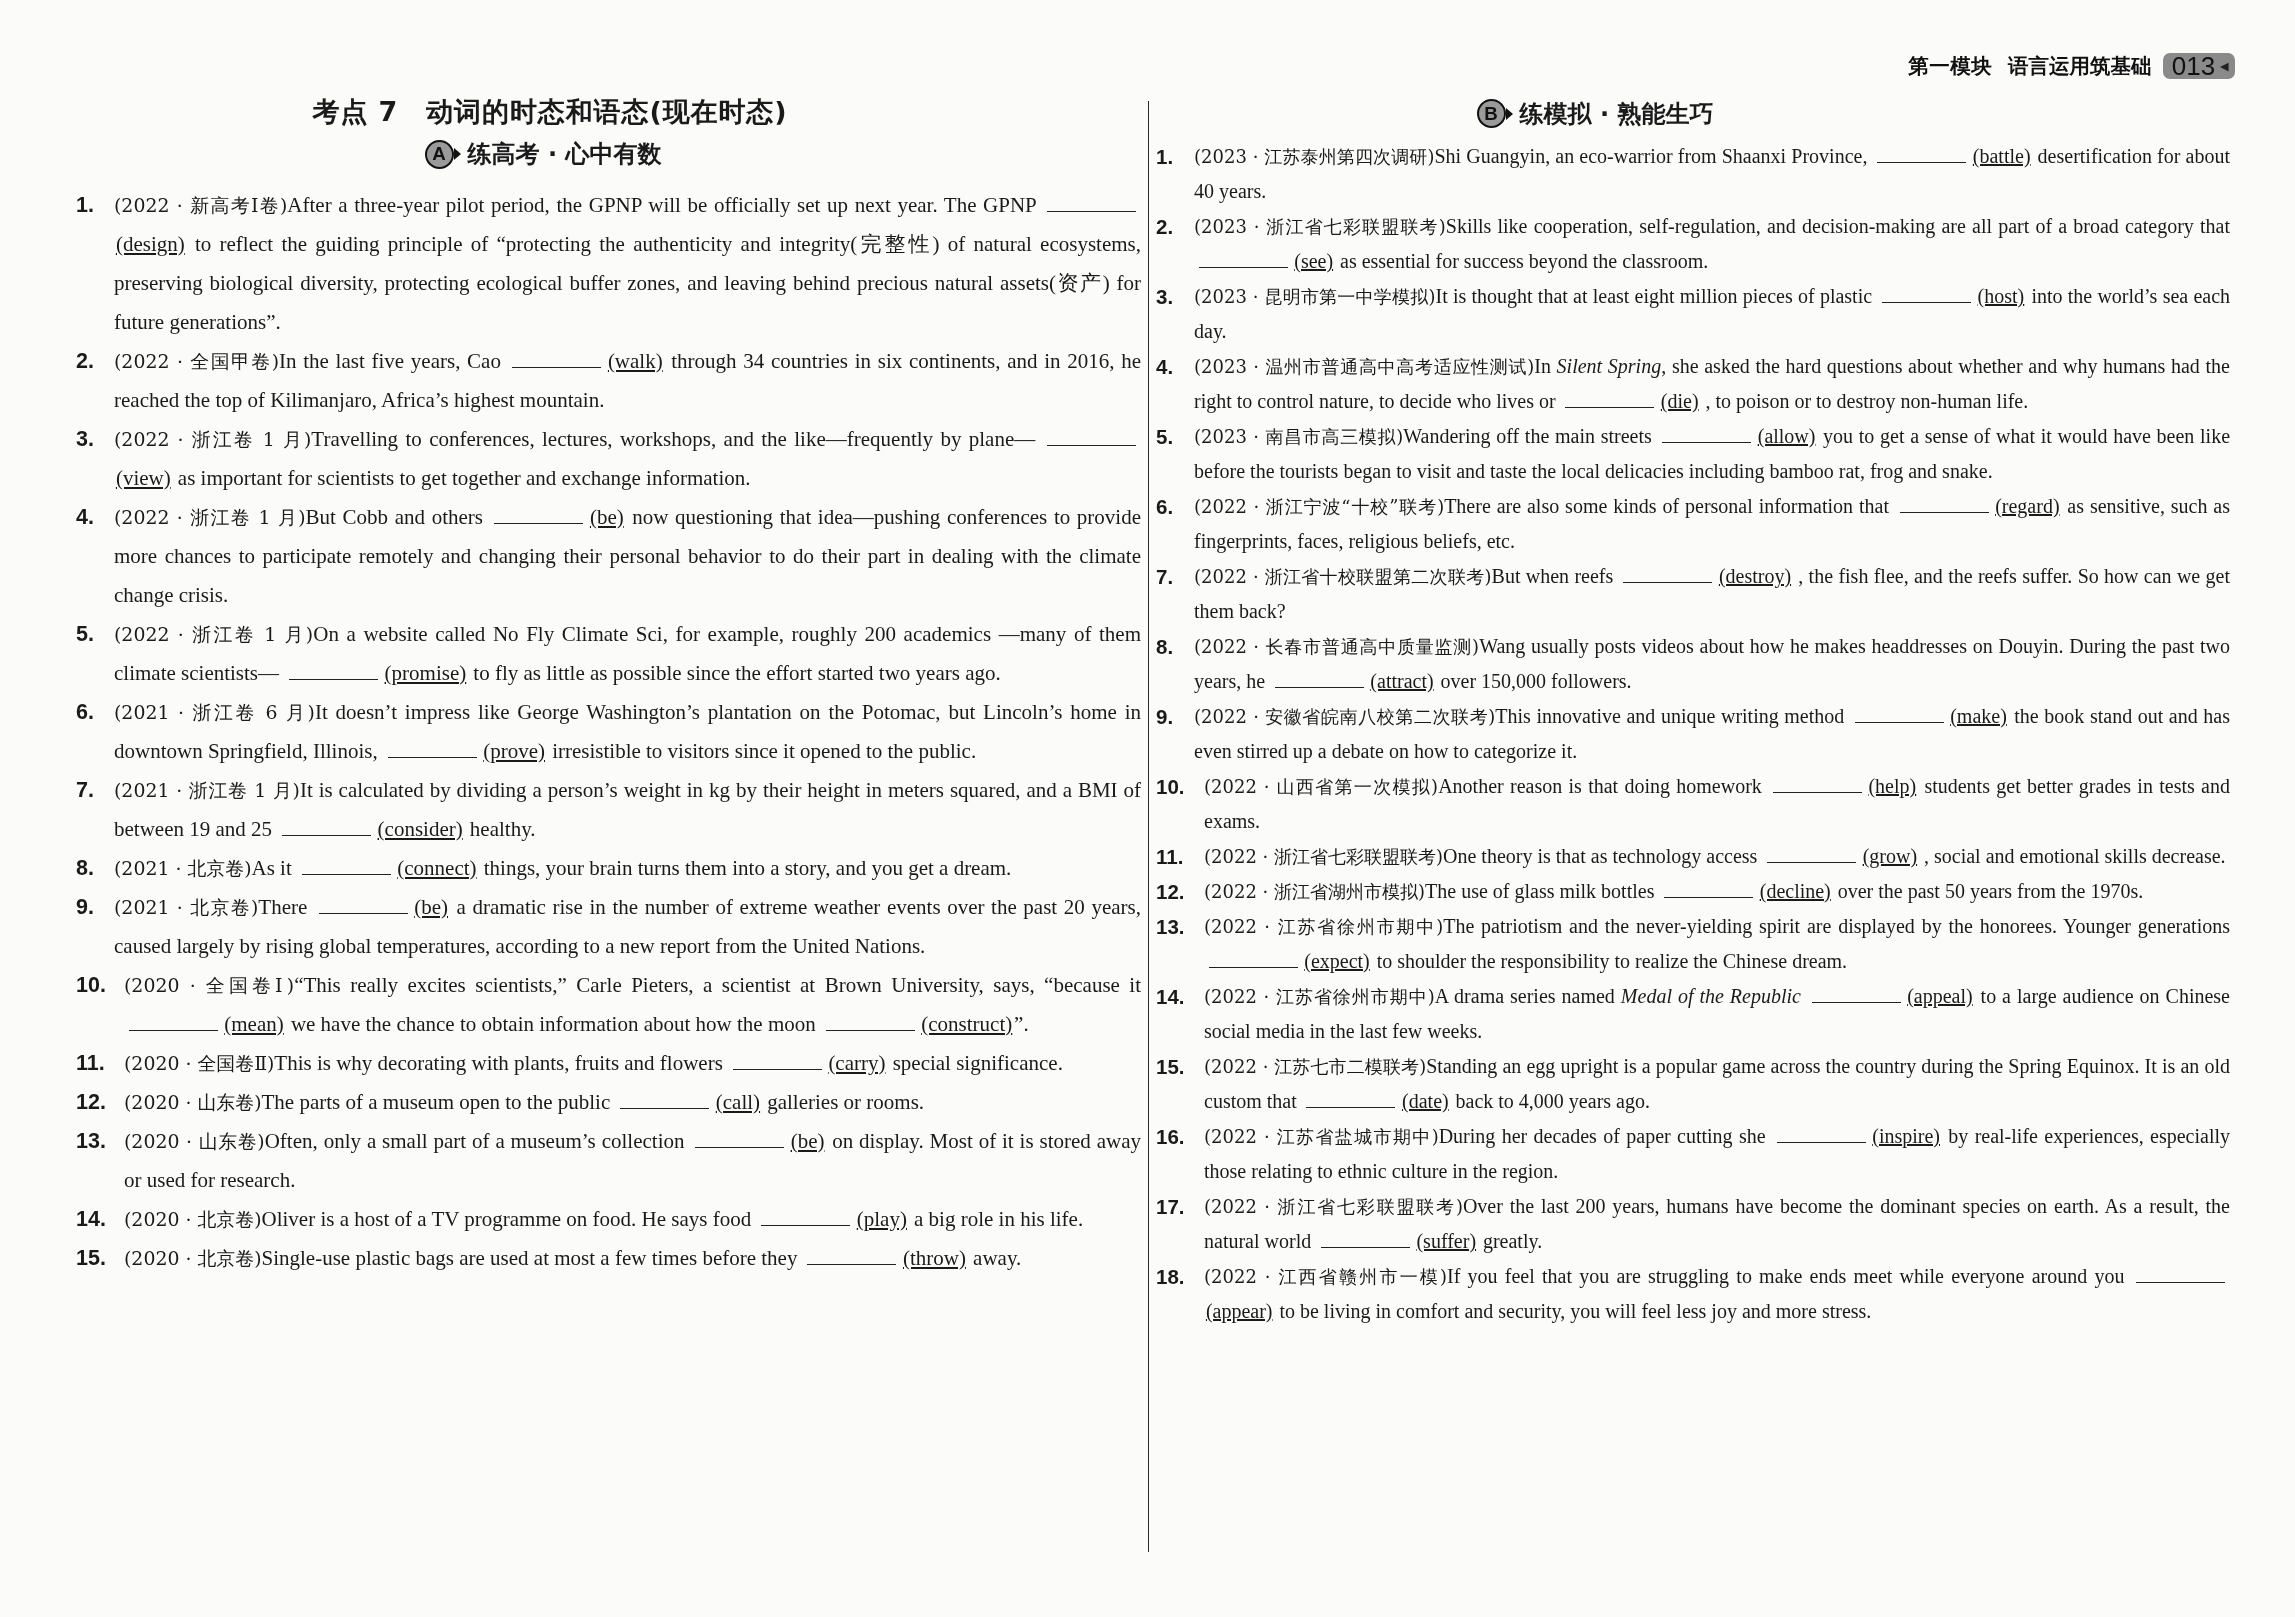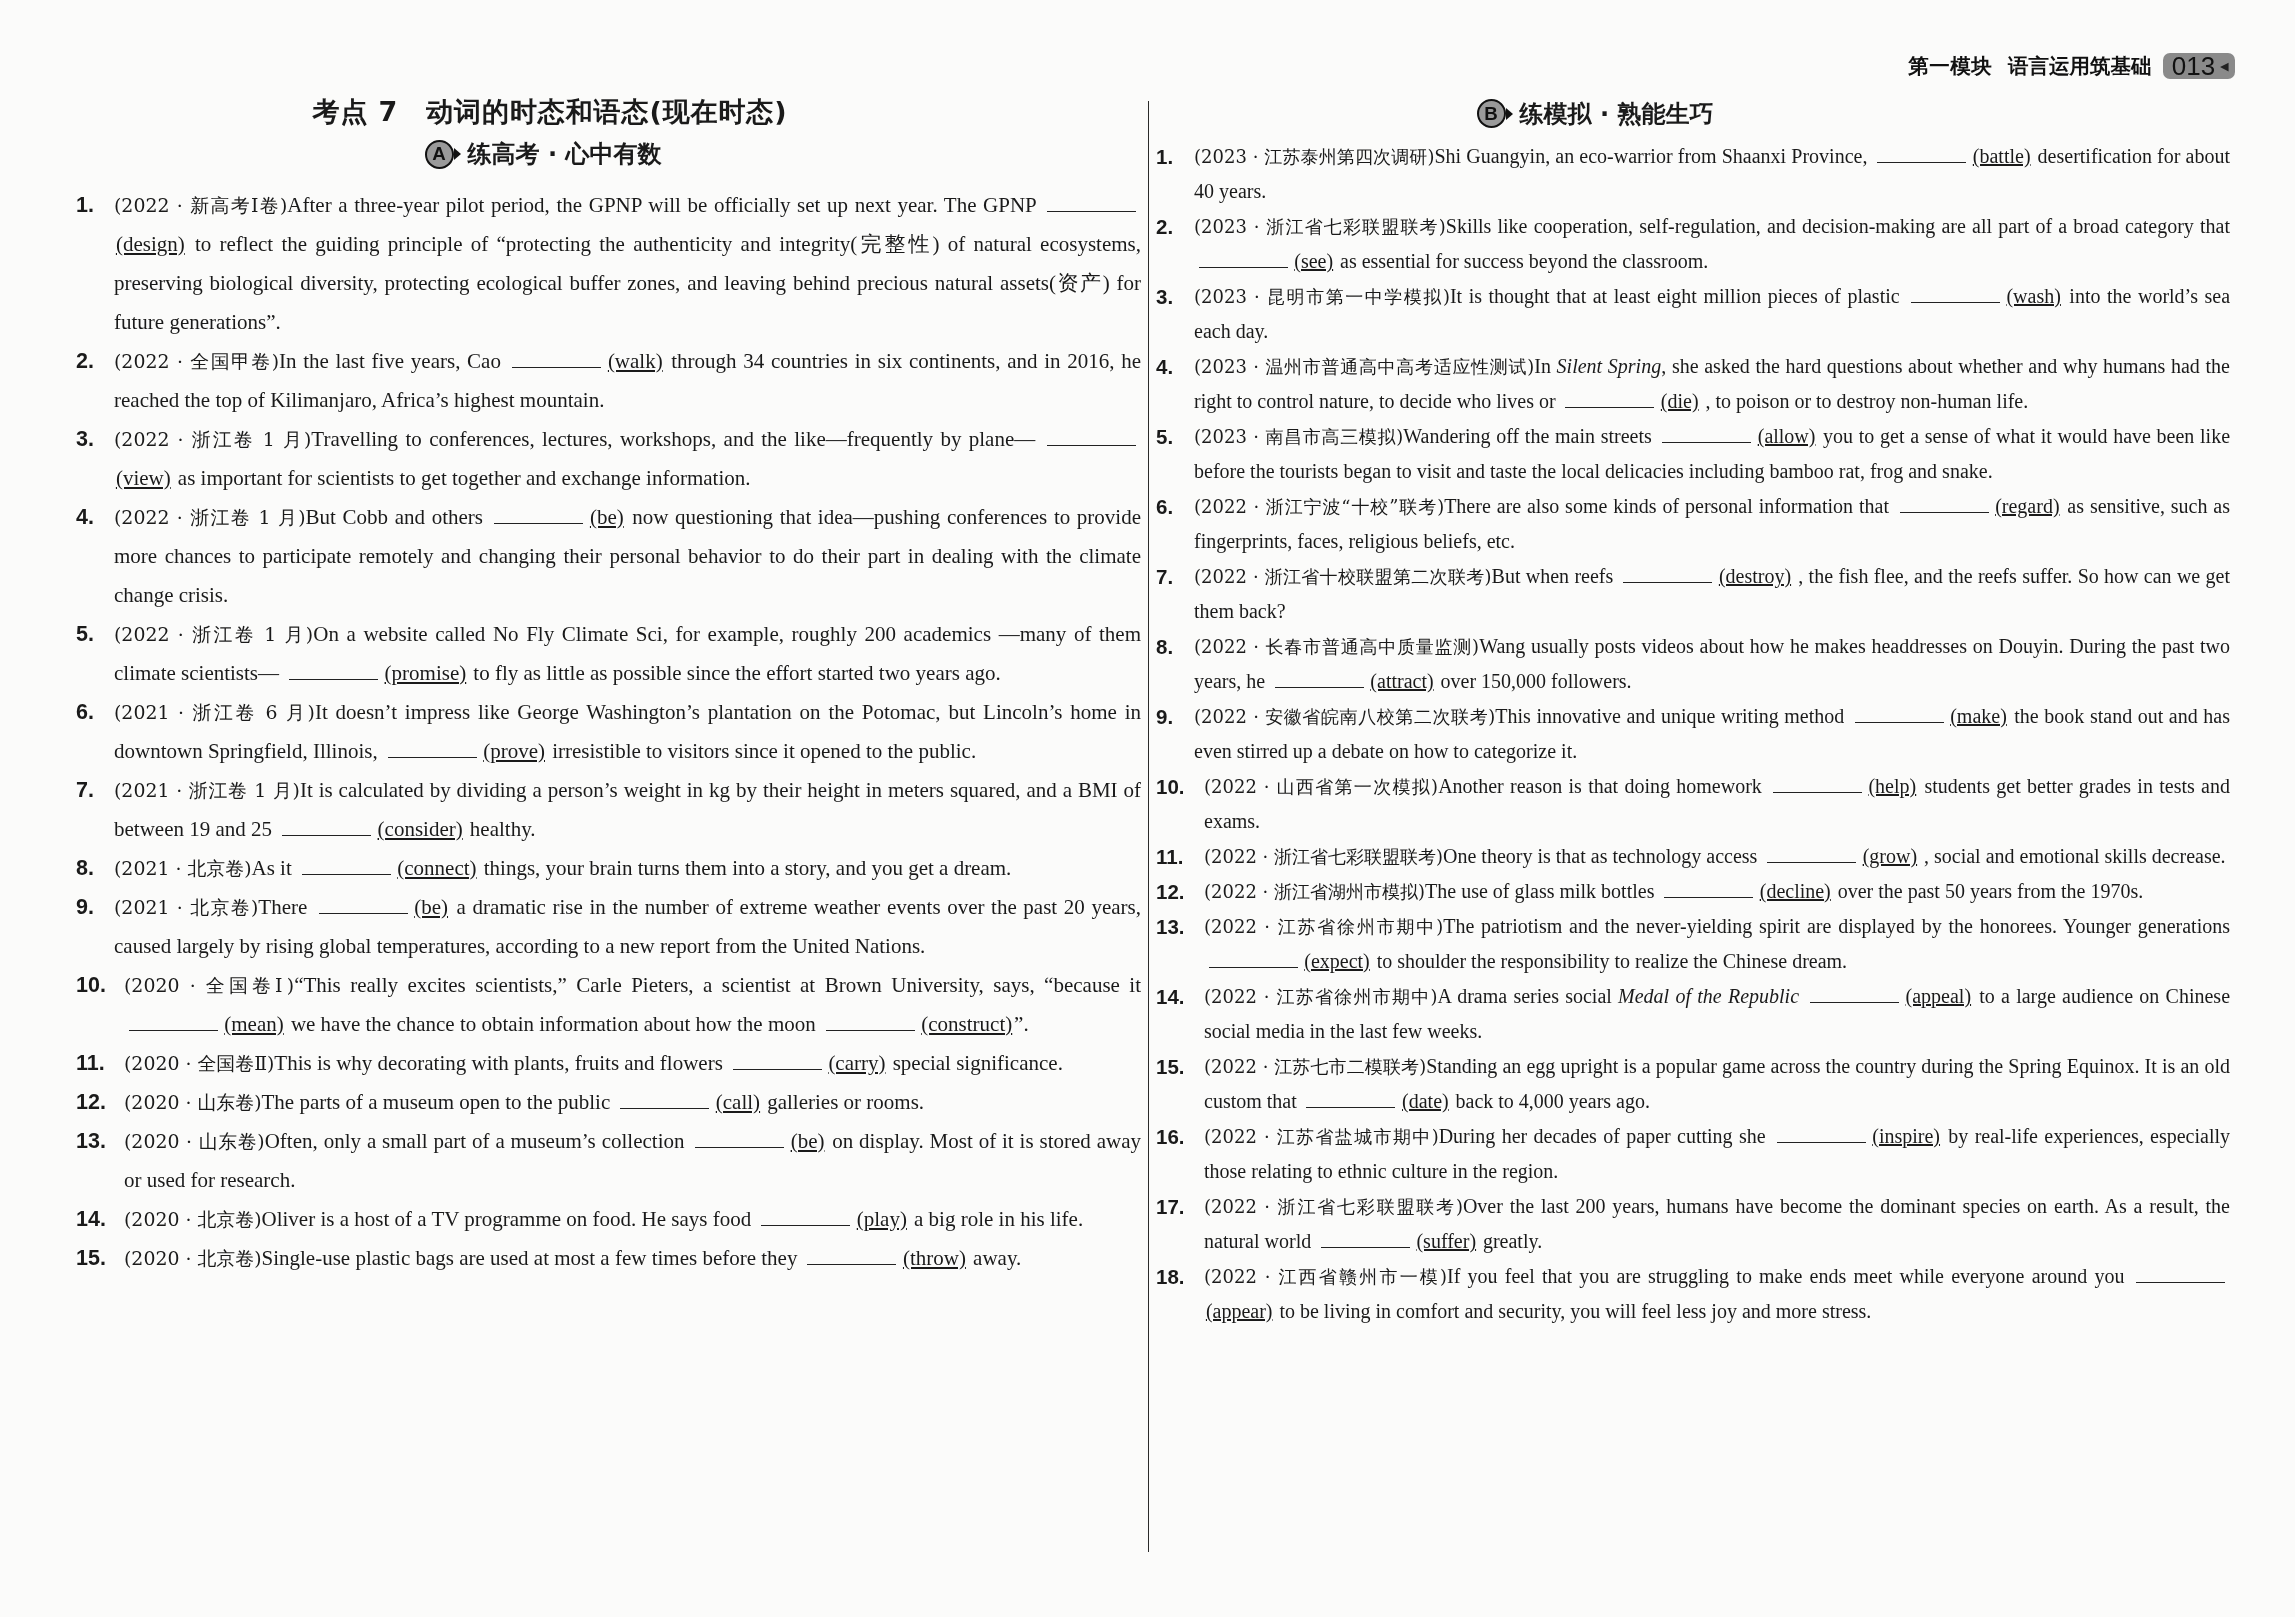--- a/index.html
+++ b/index.html
@@ -116,31 +116,31 @@
 <div class="col col-right">
   <div class="section-head">
     <span class="sec-badge-wrap">
         <span class="sec-badge">B</span>
       </span>
     <span>练模拟 · 熟能生巧</span>
   </div>
   <div id="list-b">
       <div class="item"><span class="num">1.</span><span class="src">(2023 · 江苏泰州第四次调研)</span><span>Shi Guangyin, an eco-warrior from Shaanxi Province,</span> <span class="blank"></span><span class="hint">(battle)</span> <span>desertification for about 40 years.</span></div>
       <div class="item"><span class="num">2.</span><span class="src">(2023 · 浙江省七彩联盟联考)</span><span>Skills like cooperation, self-regulation, and decision-making are all part of a broad category that</span> <span class="blank"></span><span class="hint">(see)</span> <span>as essential for success beyond the classroom.</span></div>
-      <div class="item"><span class="num">3.</span><span class="src">(2023 · 昆明市第一中学模拟)</span><span>It is thought that at least eight million pieces of plastic</span> <span class="blank"></span><span class="hint">(wash)</span> <span>into the world’s sea each day.</span></div>
+      <div class="item"><span class="num">3.</span><span class="src">(2023 · 昆明市第一中学模拟)</span><span>It is thought that at least eight million pieces of plastic</span> <span class="blank"></span><span class="hint">(host)</span> <span>into the world’s sea each day.</span></div>
       <div class="item"><span class="num">4.</span><span class="src">(2023 · 温州市普通高中高考适应性测试)</span><span>In </span><i>Silent Spring</i><span>, she asked the hard questions about whether and why humans had the right to control nature, to decide who lives or</span> <span class="blank"></span><span class="hint">(die)</span> <span>, to poison or to destroy non-human life.</span></div>
       <div class="item"><span class="num">5.</span><span class="src">(2023 · 南昌市高三模拟)</span><span>Wandering off the main streets</span> <span class="blank"></span><span class="hint">(allow)</span> <span>you to get a sense of what it would have been like before the tourists began to visit and taste the local delicacies including bamboo rat, frog and snake.</span></div>
       <div class="item"><span class="num">6.</span><span class="src">(2022 · 浙江宁波“十校”联考)</span><span>There are also some kinds of personal information that</span> <span class="blank"></span><span class="hint">(regard)</span> <span>as sensitive, such as fingerprints, faces, religious beliefs, etc.</span></div>
       <div class="item"><span class="num">7.</span><span class="src">(2022 · 浙江省十校联盟第二次联考)</span><span>But when reefs</span> <span class="blank"></span><span class="hint">(destroy)</span> <span>, the fish flee, and the reefs suffer. So how can we get them back?</span></div>
       <div class="item"><span class="num">8.</span><span class="src">(2022 · 长春市普通高中质量监测)</span><span>Wang usually posts videos about how he makes headdresses on Douyin. During the past two years, he</span> <span class="blank"></span><span class="hint">(attract)</span> <span>over 150,000 followers.</span></div>
       <div class="item"><span class="num">9.</span><span class="src">(2022 · 安徽省皖南八校第二次联考)</span><span>This innovative and unique writing method</span> <span class="blank"></span><span class="hint">(make)</span> <span>the book stand out and has even stirred up a debate on how to categorize it.</span></div>
       <div class="item two-digit"><span class="num">10.</span><span class="src">(2022 · 山西省第一次模拟)</span><span>Another reason is that doing homework</span> <span class="blank"></span><span class="hint">(help)</span> <span>students get better grades in tests and exams.</span></div>
       <div class="item two-digit"><span class="num">11.</span><span class="src">(2022 · 浙江省七彩联盟联考)</span><span>One theory is that as technology access</span> <span class="blank"></span><span class="hint">(grow)</span> <span>, social and emotional skills decrease.</span></div>
       <div class="item two-digit"><span class="num">12.</span><span class="src">(2022 · 浙江省湖州市模拟)</span><span>The use of glass milk bottles</span> <span class="blank"></span><span class="hint">(decline)</span> <span>over the past 50 years from the 1970s.</span></div>
       <div class="item two-digit"><span class="num">13.</span><span class="src">(2022 · 江苏省徐州市期中)</span><span>The patriotism and the never-yielding spirit are displayed by the honorees. Younger generations</span> <span class="blank"></span><span class="hint">(expect)</span> <span>to shoulder the responsibility to realize the Chinese dream.</span></div>
-      <div class="item two-digit"><span class="num">14.</span><span class="src">(2022 · 江苏省徐州市期中)</span><span>A drama series social </span><i>Medal of the Republic</i><span></span> <span class="blank"></span><span class="hint">(appeal)</span> <span>to a large audience on Chinese social media in the last few weeks.</span></div>
+      <div class="item two-digit"><span class="num">14.</span><span class="src">(2022 · 江苏省徐州市期中)</span><span>A drama series named </span><i>Medal of the Republic</i><span></span> <span class="blank"></span><span class="hint">(appeal)</span> <span>to a large audience on Chinese social media in the last few weeks.</span></div>
       <div class="item two-digit"><span class="num">15.</span><span class="src">(2022 · 江苏七市二模联考)</span><span>Standing an egg upright is a popular game across the country during the Spring Equinox. It is an old custom that</span> <span class="blank"></span><span class="hint">(date)</span> <span>back to 4,000 years ago.</span></div>
       <div class="item two-digit"><span class="num">16.</span><span class="src">(2022 · 江苏省盐城市期中)</span><span>During her decades of paper cutting she</span> <span class="blank"></span><span class="hint">(inspire)</span> <span>by real-life experiences, especially those relating to ethnic culture in the region.</span></div>
       <div class="item two-digit"><span class="num">17.</span><span class="src">(2022 · 浙江省七彩联盟联考)</span><span>Over the last 200 years, humans have become the dominant species on earth. As a result, the natural world</span> <span class="blank"></span><span class="hint">(suffer)</span> <span>greatly.</span></div>
       <div class="item two-digit"><span class="num">18.</span><span class="src">(2022 · 江西省赣州市一模)</span><span>If you feel that you are struggling to make ends meet while everyone around you</span> <span class="blank"></span><span class="hint">(appear)</span> <span>to be living in comfort and security, you will feel less joy and more stress.</span></div>
     </div>
 </div>
 
 
 </body></html>

